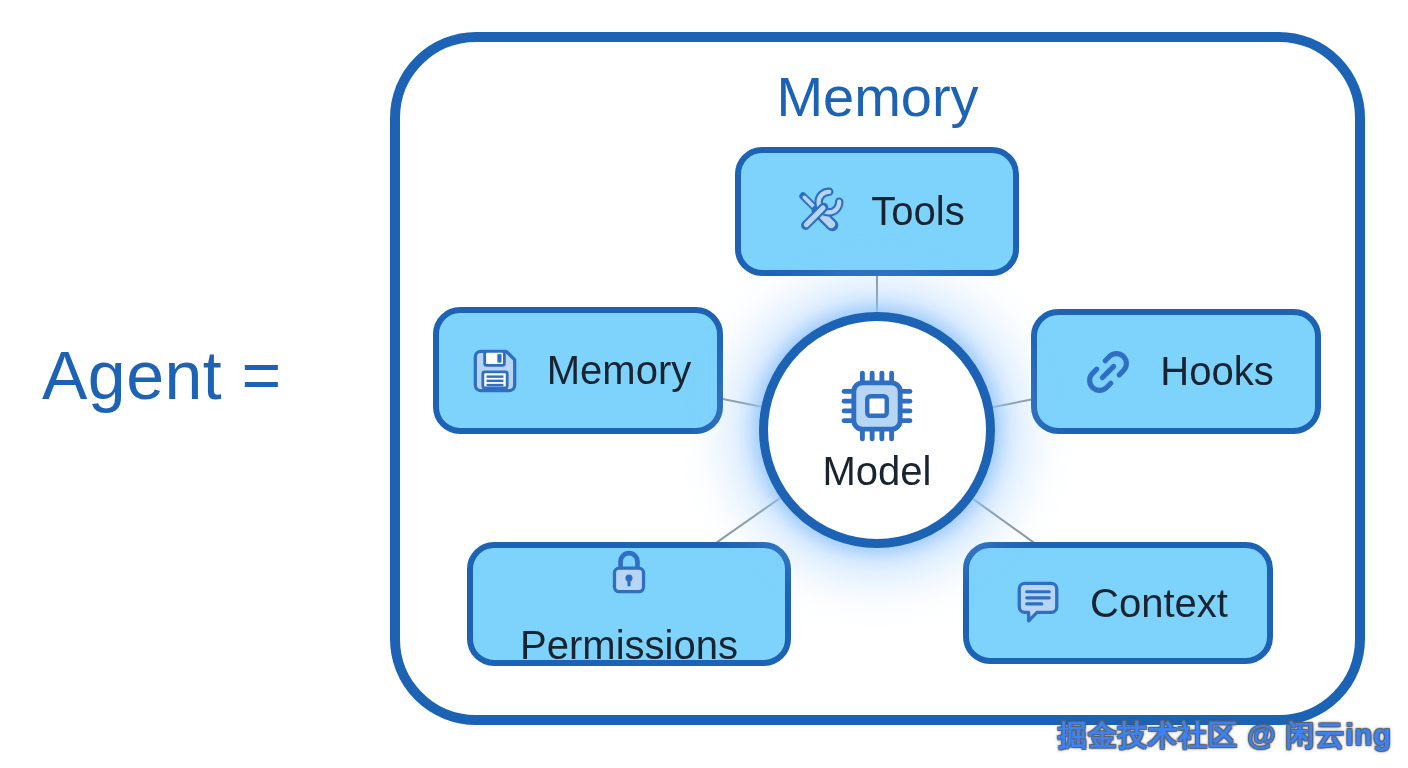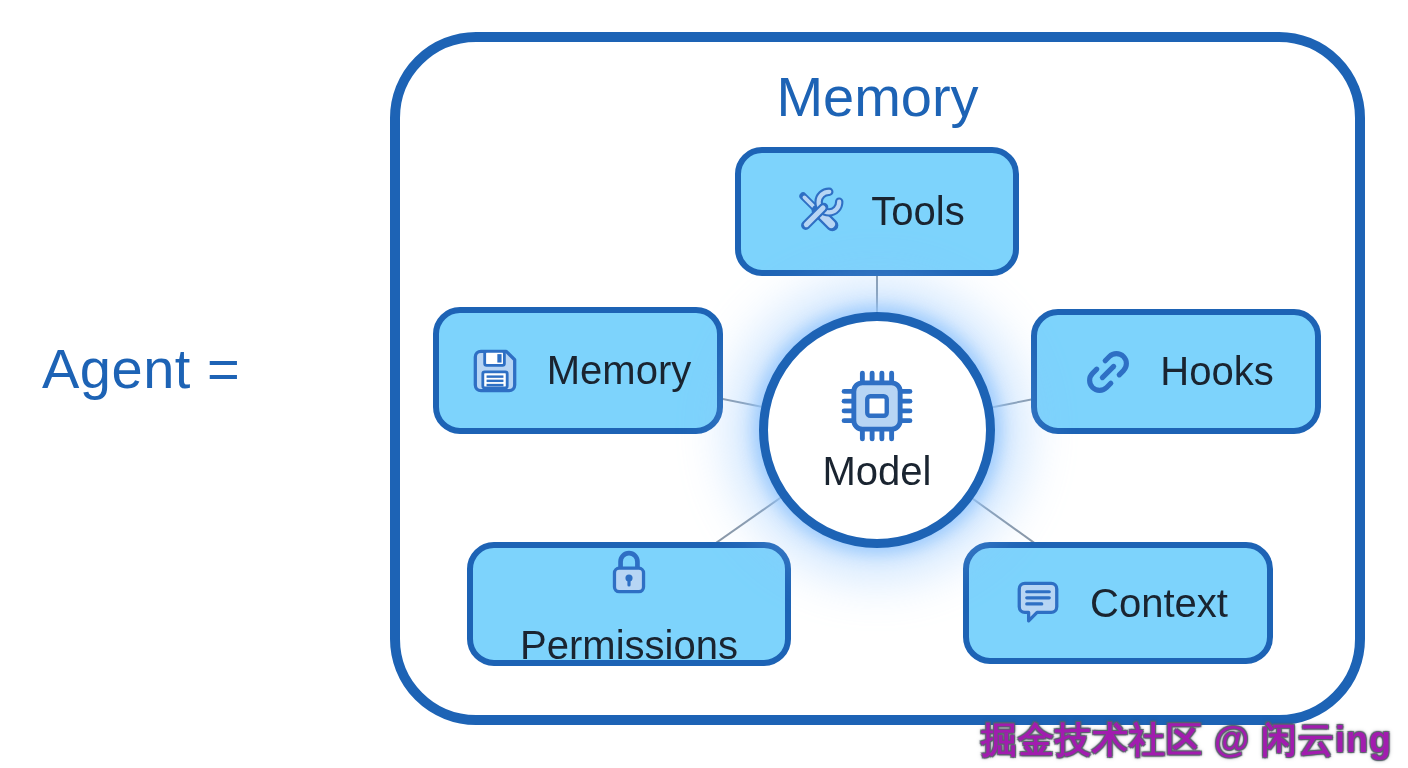--- a/index.html
+++ b/index.html
@@ -1,21 +1,21 @@
 <!DOCTYPE html>
 <html><head>
 <meta charset="utf-8">
 <style>
   * { margin:0; padding:0; box-sizing:border-box; }
   html,body { width:1408px; height:768px; background:#ffffff; overflow:hidden;
               font-family:"Liberation Sans", sans-serif; position:relative; }
 
   .stage { position:absolute; left:0; top:0; width:1408px; height:768px; }
 
-  .agent-label { position:absolute; left:42px; top:341px; font-size:56px; line-height:1;
+  .agent-label { position:absolute; left:42px; top:341px; font-size:68px; line-height:1;
                  font-weight:500; color:#1d63b5; letter-spacing:0.5px; white-space:nowrap; }
 
   .harness { position:absolute; left:390px; top:32px; width:975px; height:693px;
              border:10px solid #1d63b5; border-radius:86px; background:transparent; z-index:0; }
 
   .harness-title { position:absolute; left:390px; top:64px; width:975px; text-align:center;
                    font-size:56px; font-weight:500; color:#1d63b5; z-index:2; }
 
   svg.connectors { position:absolute; left:0; top:0; z-index:1; }
 
@@ -33,21 +33,21 @@
 
   .model-node { position:absolute; left:759px; top:312px; width:236px; height:236px;
                 background:#ffffff; border:9px solid #1d63b5; border-radius:50%;
                 display:flex; flex-direction:column; align-items:center; justify-content:center;
                 gap:4px; z-index:3;
                 box-shadow:0 0 16px 6px rgba(147,197,253,0.85), 0 0 50px 30px rgba(147,197,253,0.45); }
   .model-node .node-icon svg { width:78px; height:78px; }
   .model-label { font-size:40px; font-weight:500; color:#1a2430; }
 
   .watermark { position:absolute; top:716px; right:16px; z-index:6; white-space:nowrap;
-               font-size:36px; font-weight:700; letter-spacing:1px; color:#a21caf;
+               font-size:29px; font-weight:700; letter-spacing:1px; color:#3b82f6;
                text-shadow:-1px -1px 1px #5a626c, 1px -1px 1px #5a626c,
                            -1px 1px 1px #5a626c, 1px 1px 1px #5a626c, 0 0 4px rgba(70,76,84,.6); }
 </style>
 </head>
 <body>
 
 <div class="stage">
 
   <div class="agent-label">Agent =</div>
 

